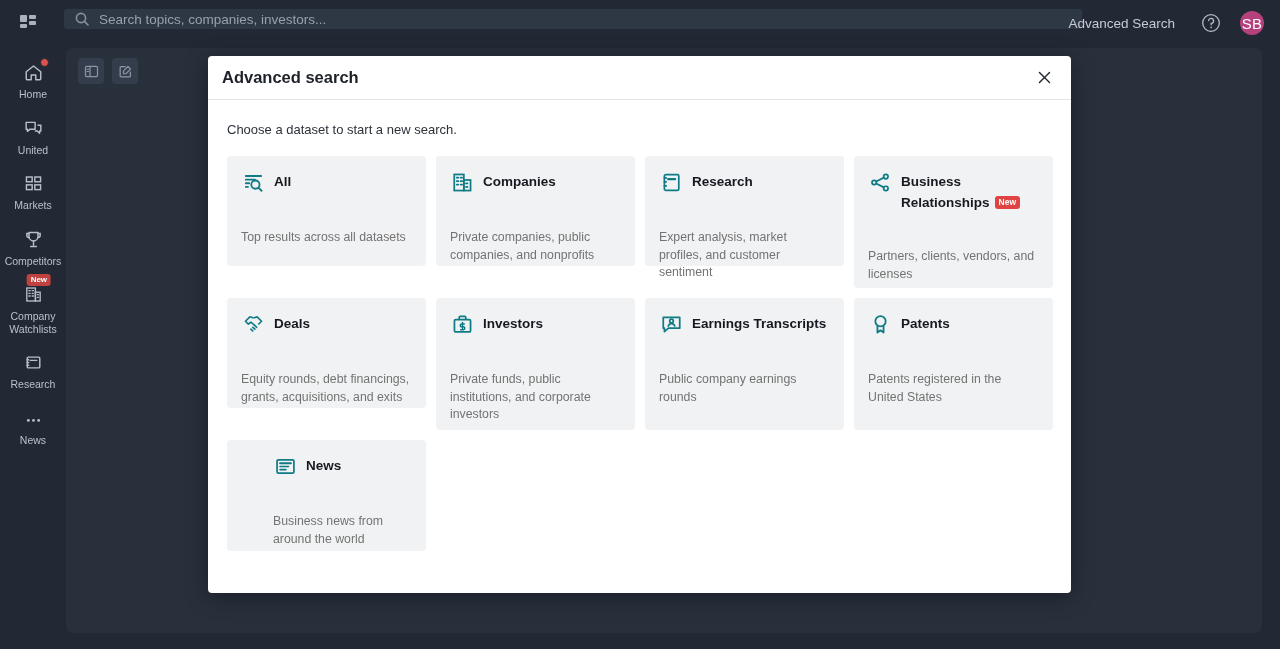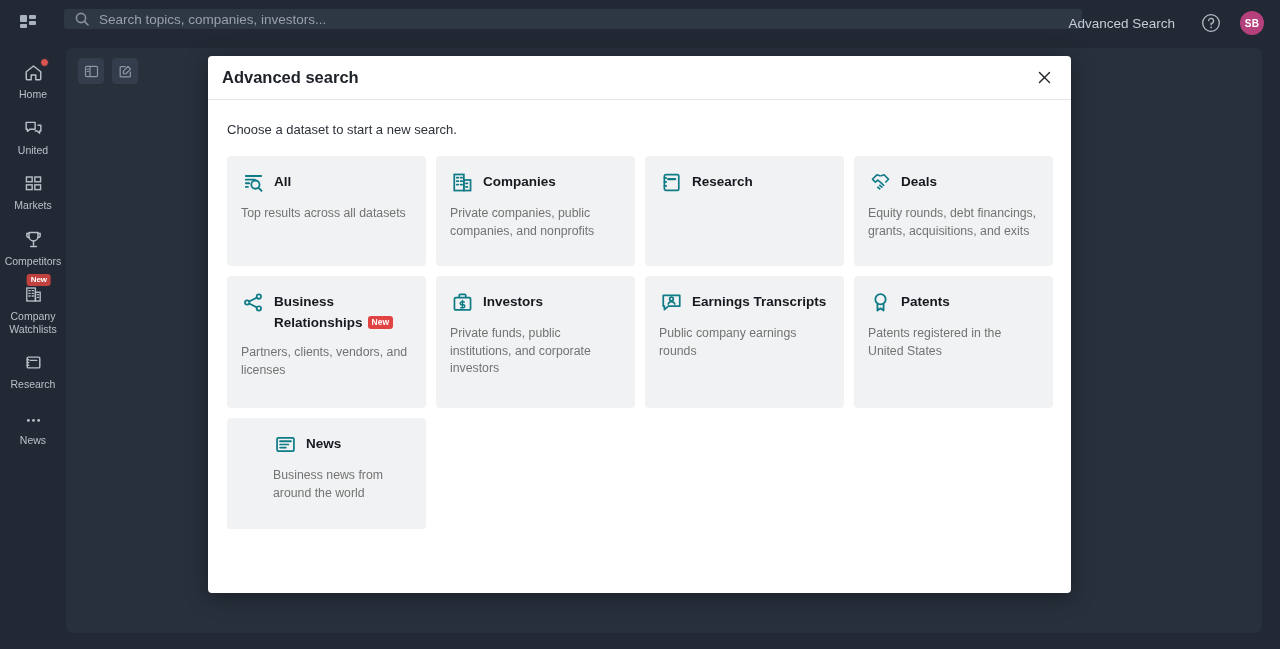--- a/index.html
+++ b/index.html
@@ -37,21 +37,21 @@
     display: flex; align-items: center;
     color: #c6ccd5; font-size: 13.5px; cursor: pointer;
   }
   .help-btn {
     position: absolute; right: 58px; top: 12px; width: 22px; height: 22px; cursor: pointer;
   }
   .avatar {
     position: absolute; right: 16px; top: 11px;
     width: 24px; height: 24px; border-radius: 50%;
     background: #b4407c; color: #fff;
-    font-size: 10px; font-weight: bold;
+    font-size: 15px; font-weight: normal;
     display: flex; align-items: center; justify-content: center;
     letter-spacing: .3px; cursor: pointer;
   }
 
   
   .rail {
     position: absolute; left: 0; top: 46px; width: 66px; height: 603px;
     background: #222934;
     padding-top: 8px;
   }
@@ -114,21 +114,21 @@
   
   .grid {
     display: flex; flex-wrap: wrap;
     gap: 10px;
     padding: 19px 0 0 19px;
     width: 853px;
   }
   .card {
     width: 199px; background: #f1f2f3; border-radius: 4px;
     padding: 14px 14px 16px; cursor: pointer;
-    display: flex; flex-direction: column;
+    display: flex; flex-direction: column; gap: 24px;
   }
   .card.r1 { height: 110px; }
   .card.r2 { height: 132px; }
   .card.r3 { height: 111px; padding-left: 46px; }
   .card-head { display: flex; align-items: flex-start; gap: 9px; }
   .card-ico { flex: 0 0 24px; height: 24px; display: flex; align-items: center; justify-content: center; }
   .card-title {
     font-size: 13.5px; font-weight: bold; color: #16191f;
     line-height: 21px; padding-top: 1px;
   }
@@ -330,54 +330,55 @@
       <div class="card-head">
         <span class="card-ico">
           <svg width="23" height="23" viewBox="0 0 24 24" fill="none" stroke="#0f7b86" stroke-width="1.8">
             <rect x="4.6" y="3.8" width="15" height="16.4" rx="1.5"></rect>
             <path d="M8.4 8.4h7.4" stroke-linecap="round" stroke-width="2.4"></path>
             <path d="M4.6 7.2h1.8M4.6 11.4h1.8M4.6 15.6h1.8" stroke-linecap="round"></path>
           </svg>
         </span>
         <div class="card-title">Research</div>
       </div>
-    </div>
-
-    <div class="card r1">
-      <div class="card-head">
-        <span class="card-ico">
-          <svg width="23" height="23" viewBox="0 0 24 24" fill="none" stroke="#0f7b86" stroke-width="1.7" stroke-linejoin="round">
-            <path d="M12 5.2 8.2 4 3.6 8.6l3 3 2.6-2.2 4 3.6"></path>
-            <path d="M12 5.2 15.8 4l4.6 4.6-3.4 3.4"></path>
-            <path d="m13.2 13 2.1 1.9M11.3 15l2.1 1.9M9.2 16.9l2 1.8" stroke-linecap="round"></path>
-          </svg>
-        </span>
-        <div class="card-title">Deals</div>
-      </div>
-      <div class="card-desc">Equity rounds, debt financings, grants, acquisitions, and exits</div>
+      <div class="card-desc">Expert analysis, market profiles, and customer sentiment</div>
     </div>
 
     <div class="card r2">
       <div class="card-head">
         <span class="card-ico">
           <svg width="23" height="23" viewBox="0 0 24 24" fill="none" stroke="#0f7b86" stroke-width="1.8">
             <circle cx="17.6" cy="5.8" r="2.3"></circle>
             <circle cx="5.4" cy="12" r="2.3"></circle>
             <circle cx="17.6" cy="18.2" r="2.3"></circle>
             <line x1="7.5" y1="10.9" x2="15.5" y2="6.9" stroke-linecap="round"></line>
             <line x1="7.5" y1="13.1" x2="15.5" y2="17.1" stroke-linecap="round"></line>
           </svg>
         </span>
         <div class="card-title">
           <span>Business Relationships</span><span class="new-badge-card">New</span>
         </div>
       </div>
       <div class="card-desc">Partners, clients, vendors, and licenses</div>
     </div>
 
+    <div class="card r1">
+      <div class="card-head">
+        <span class="card-ico">
+          <svg width="23" height="23" viewBox="0 0 24 24" fill="none" stroke="#0f7b86" stroke-width="1.7" stroke-linejoin="round">
+            <path d="M12 5.2 8.2 4 3.6 8.6l3 3 2.6-2.2 4 3.6"></path>
+            <path d="M12 5.2 15.8 4l4.6 4.6-3.4 3.4"></path>
+            <path d="m13.2 13 2.1 1.9M11.3 15l2.1 1.9M9.2 16.9l2 1.8" stroke-linecap="round"></path>
+          </svg>
+        </span>
+        <div class="card-title">Deals</div>
+      </div>
+      <div class="card-desc">Equity rounds, debt financings, grants, acquisitions, and exits</div>
+    </div>
+
     <div class="card r2">
       <div class="card-head">
         <span class="card-ico">
           <svg width="23" height="23" viewBox="0 0 24 24" fill="none" stroke="#0f7b86" stroke-width="1.8">
             <rect x="3.6" y="6.8" width="16.8" height="13" rx="1.4"></rect>
             <path d="M8.6 6.8V4.6a1 1 0 0 1 1-1h4.8a1 1 0 0 1 1 1v2.2" stroke-linejoin="round"></path>
             <path d="M12 9.8v7" stroke-linecap="round" stroke-width="1.5"></path>
             <path d="M13.9 11.4h-2.8a1.5 1.5 0 0 0 0 3h1.8a1.5 1.5 0 0 1 0 3h-2.8" stroke-linecap="round" stroke-width="1.5"></path>
           </svg>
         </span>

